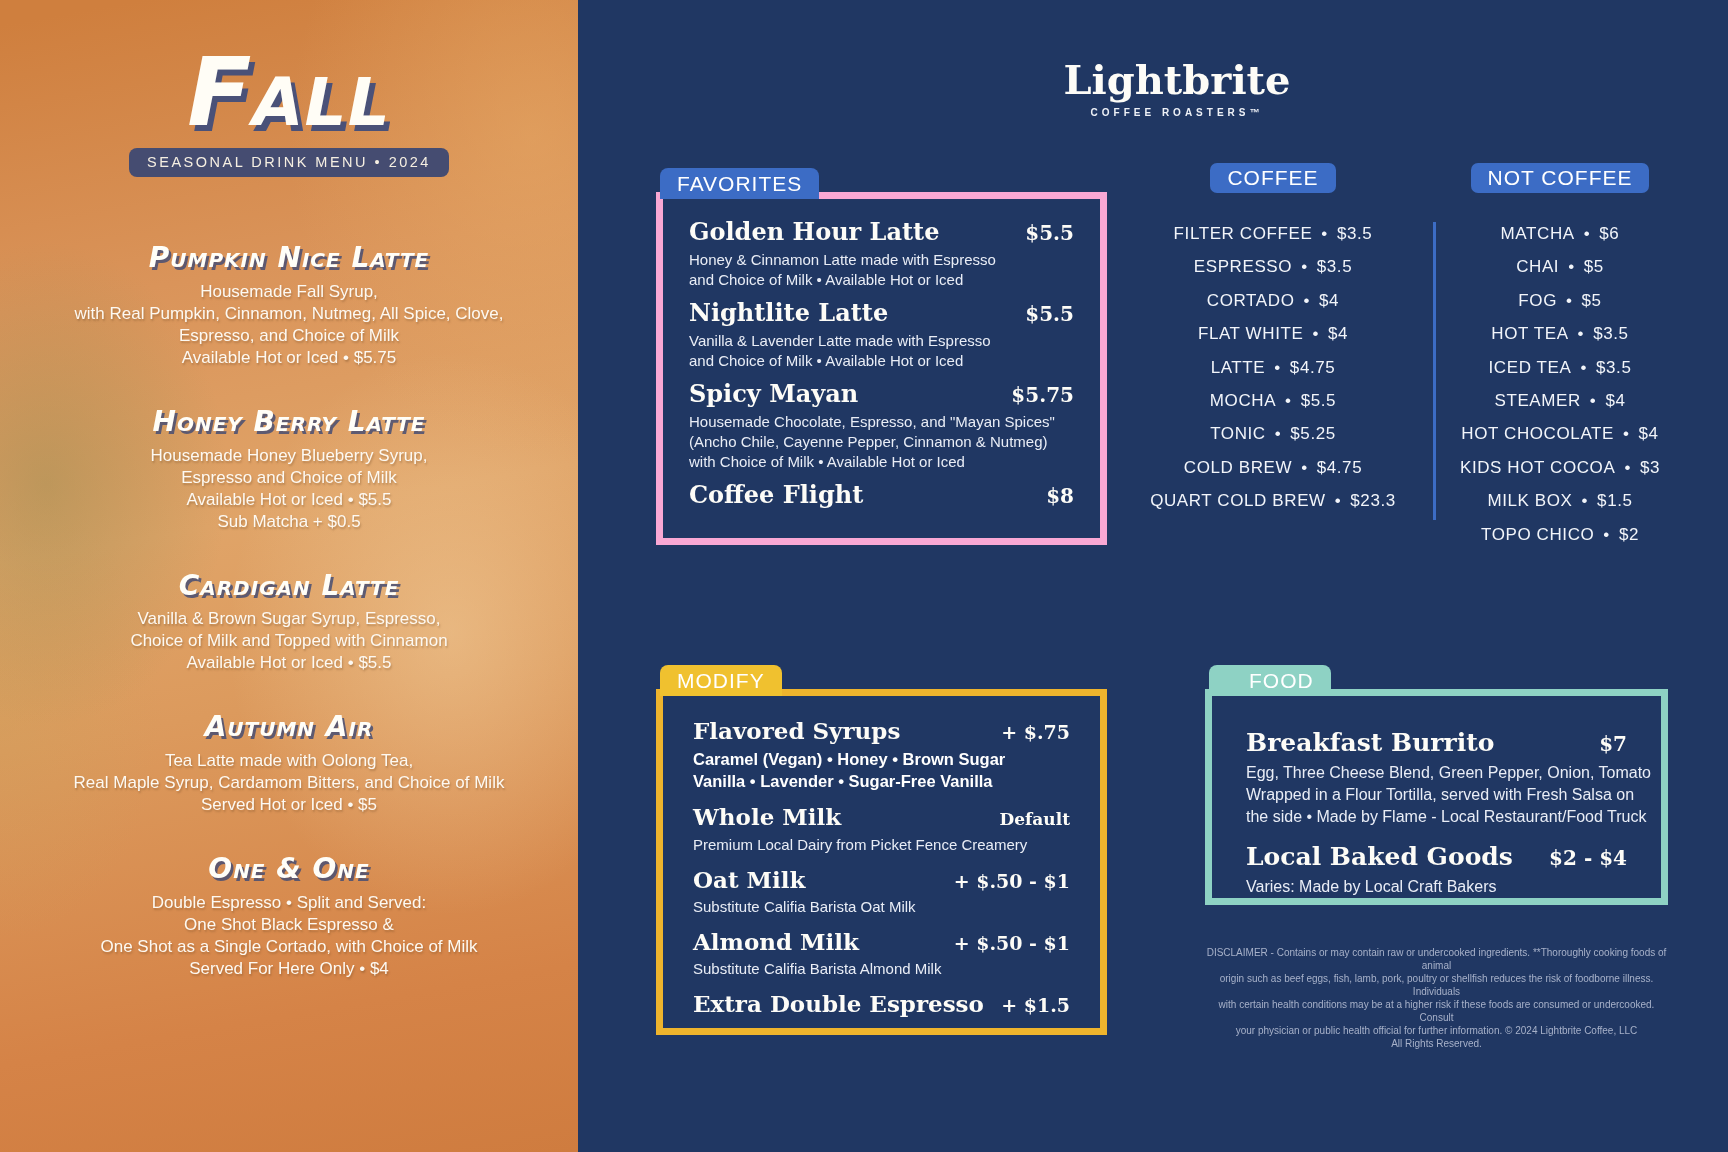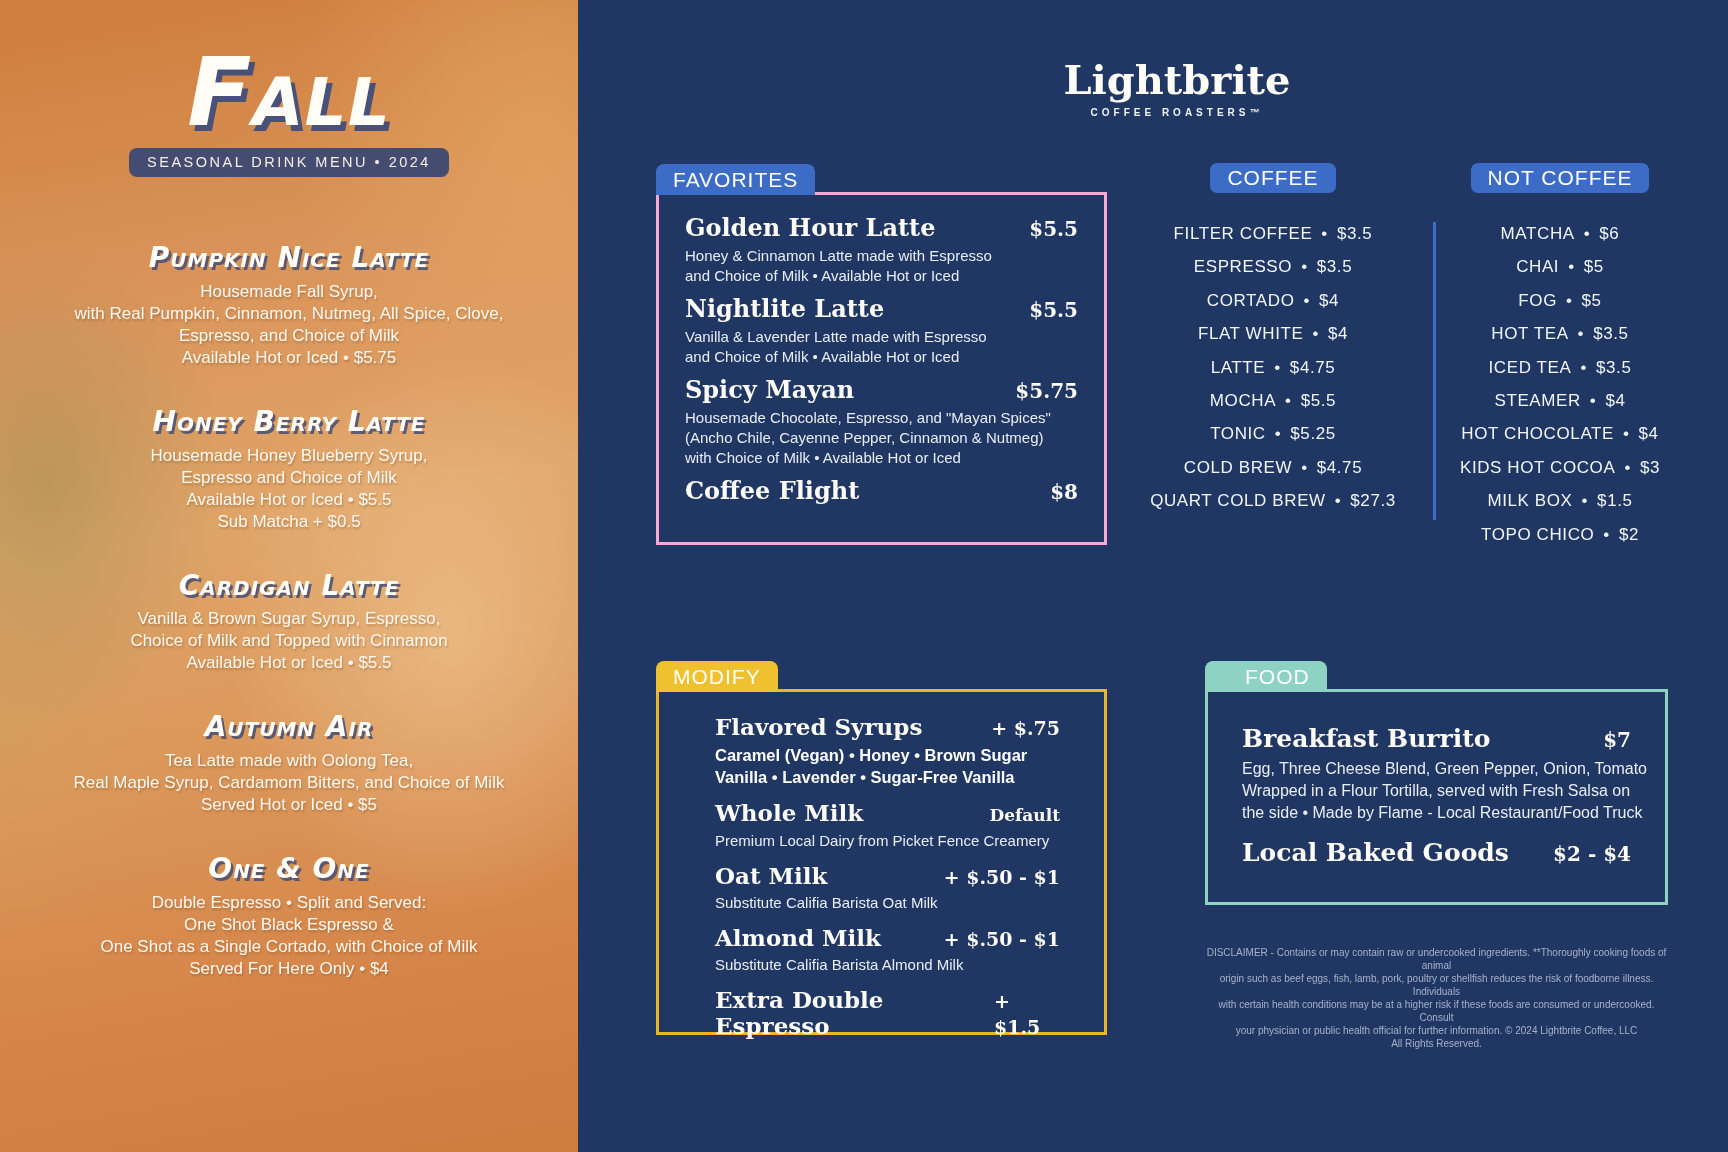--- a/index.html
+++ b/index.html
@@ -27,21 +27,21 @@
     text-shadow:2.5px 3px 0 rgba(70,77,115,0.85); margin-bottom:7px; }
   .s-line { font-size:17px; line-height:22px; color:#fdf9f2; white-space:nowrap;
     text-shadow:1px 1.5px 2px rgba(105,70,35,0.35); }
 
   
   .right { position:absolute; left:578px; top:0; width:1150px; height:1152px; color:#f2f5fa; }
   .brand { position:absolute; left:0; top:60px; width:100%; text-align:center;padding-left:48px; }
   .brand-name { font-family:"DejaVu Serif",serif; font-weight:bold; font-size:40px; line-height:1; color:#fdfcf7; }
   .brand-tag { margin-top:7px; font-size:10px; letter-spacing:4px; font-weight:bold; color:#eef1f7; }
 
-  .panel { position:absolute; border:3px solid #f9a8d4; }
+  .panel { position:absolute; border:7px solid #f9a8d4; }
   .tab { position:absolute; top:-31px; left:-3px; height:31px; line-height:31px; padding:0 17px;
     font-size:21px; letter-spacing:1px; color:#ffffff; border-radius:8px 8px 0 0; background:#3c6cc5; }
   .tab-yellow { background:#f0c12f; }
   .tab-teal { background:#8ed2c4;padding-left:40px; }
 
   .favorites { left:78px; top:192px; width:451px; height:353px; }
   .favorites .panel-body { padding:20px 26px 0; }
   .mi-row { display:flex; justify-content:space-between; align-items:baseline; }
   .mi-name { font-family:"DejaVu Serif",serif; font-weight:bold; font-size:24px; line-height:26px; color:#fdfcf7; }
   .mi-price { font-family:"DejaVu Serif",serif; font-weight:bold; font-size:20px; line-height:26px; color:#fdfcf7; }
@@ -51,21 +51,21 @@
   .pcol { position:absolute; text-align:center; }
   .coffee-col { left:542px; top:163px; width:306px; }
   .notcoffee-col { left:862px; top:163px; width:240px; }
   .tab-float { position:static; display:inline-block; border-radius:7px; height:30px; line-height:30px; }
   .plist { margin-top:24px; }
   .pl-row { font-size:17px; line-height:33.4px; letter-spacing:0.6px; color:#f2f5fa; white-space:nowrap; }
   .dot { display:inline-block; margin:0 9px; }
   .vdivider { position:absolute; left:855px; top:222px; width:3px; height:298px; background:#3c6cc5; }
 
   .modify { left:78px; top:689px; width:451px; height:346px; border-color:#eeb42d; }
-  .modify .panel-body { padding:22px 44px 0;margin-left:12px; }
+  .modify .panel-body { padding:22px 30px 0; }
   .modify .mi-name { font-size:23px; }
   .modify .mi-price { font-size:19px; }
   .modify .mi-price.default-price { font-size:17px; }
   .modify .mi-desc { margin:3px 0 12px; }
   .modify .mi-desc.bold .mi-line { font-weight:bold; font-size:16.5px; line-height:22px; color:#ffffff; }
 
   .food { left:627px; top:689px; width:463px; height:216px; border-color:#8ed2c4; }
   .food .panel-body { padding:34px 34px 0; }
   .food .mi-name { font-size:25px; }
   .food .mi-desc { margin:5px 0 16px; }
@@ -173,21 +173,21 @@
       <div class="tab tab-float">COFFEE</div>
       <div class="plist">
         <div class="pl-row"><span>FILTER COFFEE</span><span class="dot">•</span><span>$3.5</span></div>
         <div class="pl-row"><span>ESPRESSO</span><span class="dot">•</span><span>$3.5</span></div>
         <div class="pl-row"><span>CORTADO</span><span class="dot">•</span><span>$4</span></div>
         <div class="pl-row"><span>FLAT WHITE</span><span class="dot">•</span><span>$4</span></div>
         <div class="pl-row"><span>LATTE</span><span class="dot">•</span><span>$4.75</span></div>
         <div class="pl-row"><span>MOCHA</span><span class="dot">•</span><span>$5.5</span></div>
         <div class="pl-row"><span>TONIC</span><span class="dot">•</span><span>$5.25</span></div>
         <div class="pl-row"><span>COLD BREW</span><span class="dot">•</span><span>$4.75</span></div>
-        <div class="pl-row"><span>QUART COLD BREW</span><span class="dot">•</span><span>$27.3</span></div>
+        <div class="pl-row"><span>QUART COLD BREW</span><span class="dot">•</span><span>$23.3</span></div>
       </div>
     </section>
 
     <div class="vdivider"></div>
 
     <section class="pcol notcoffee-col">
       <div class="tab tab-float">NOT COFFEE</div>
       <div class="plist">
         <div class="pl-row"><span>MATCHA</span><span class="dot">•</span><span>$6</span></div>
         <div class="pl-row"><span>CHAI</span><span class="dot">•</span><span>$5</span></div>
@@ -263,20 +263,23 @@
             <div class="mi-line">Egg, Three Cheese Blend, Green Pepper, Onion, Tomato</div>
             <div class="mi-line">Wrapped in a Flour Tortilla, served with Fresh Salsa on</div>
             <div class="mi-line">the side • Made by Flame - Local Restaurant/Food Truck</div>
           </div>
         </div>
         <div class="mi">
           <div class="mi-row">
             <span class="mi-name">Local Baked Goods</span>
             <span class="mi-price">$2 - $4</span>
           </div>
+          <div class="mi-desc">
+            <div class="mi-line">Varies: Made by Local Craft Bakers</div>
+          </div>
         </div>
       </div>
     </section>
 
     <footer class="disclaimer">
       <div class="disc-line">DISCLAIMER - Contains or may contain raw or undercooked ingredients. **Thoroughly cooking foods of animal</div>
       <div class="disc-line">origin such as beef eggs, fish, lamb, pork, poultry or shellfish reduces the risk of foodborne illness.  Individuals</div>
       <div class="disc-line">with certain health conditions may be at a higher risk if these foods are consumed or undercooked.  Consult</div>
       <div class="disc-line">your physician or public health official for further information. © 2024 Lightbrite Coffee, LLC</div>
       <div class="disc-line">All Rights Reserved.</div>

